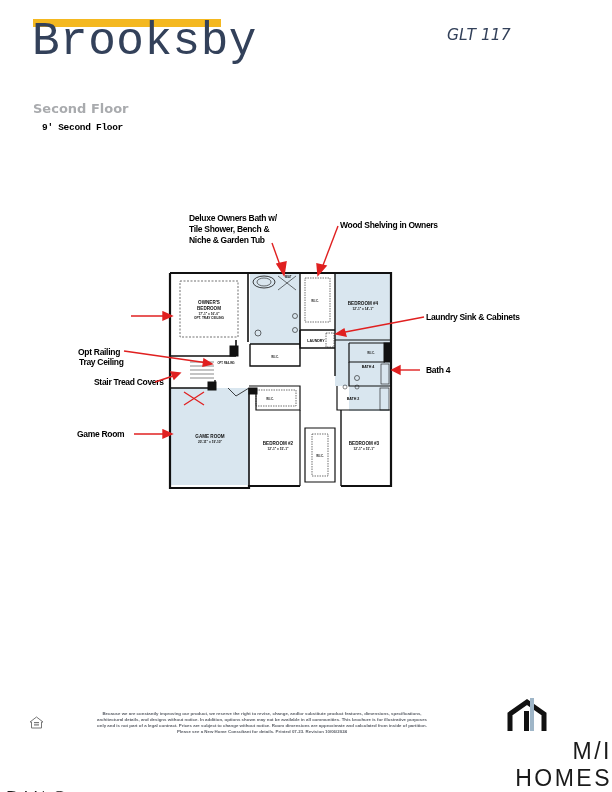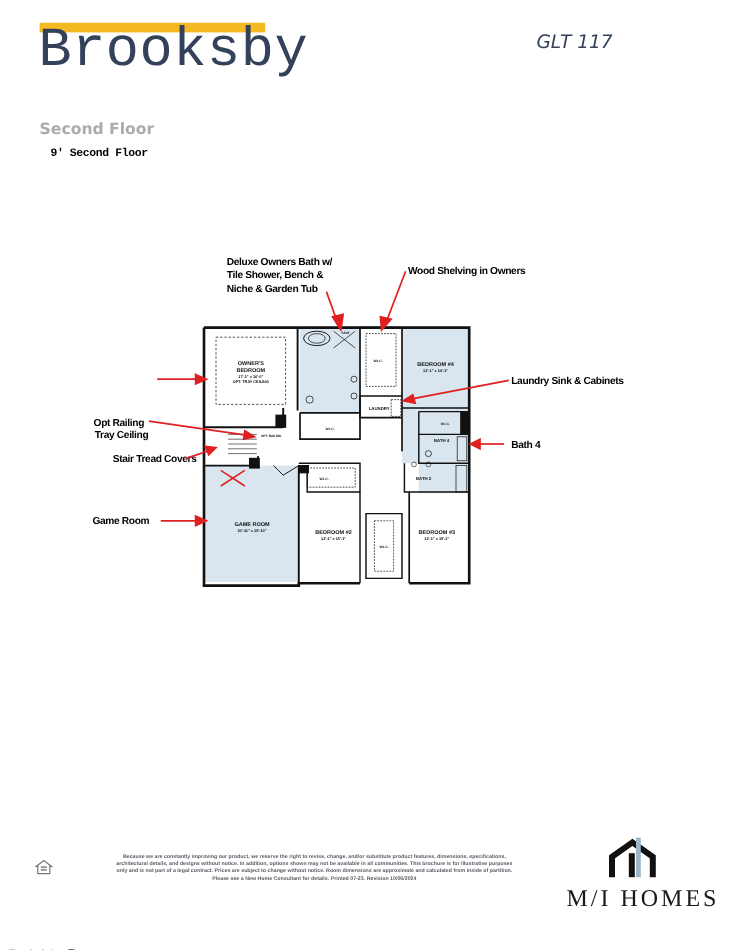--- a/index.html
+++ b/index.html
@@ -18,21 +18,21 @@
 
     .floorplan { position: absolute; left: 0; top: 0; width: 612px; height: 792px; pointer-events: none; }
     .fp-label { font-family: "Liberation Sans", sans-serif; font-weight: bold; fill: #111; }
 
     .disclaimer { position: absolute; left: 94px; top: 711px; width: 336px; font-size: 4.4px; line-height: 6px; text-align: center; color: #5a5e66; font-weight: bold; font-family: "Liberation Sans", sans-serif; }
 
     .eho-icon { position: absolute; left: 29px; top: 716px; width: 15px; height: 14px; }
     .dmls { position: absolute; left: 5px; top: 742px; font-size: 21px; color: #1a1a1a; font-family: "DejaVu Sans", sans-serif; letter-spacing: 0.5px; font-weight: 300; margin-top: 46px; }
 
     .mi-logo { position: absolute; left: 506px; top: 697px; width: 44px; height: 36px; }
-    .mi-text { position: absolute; left: 472px; top: 738px; font-size: 20px; color: #1a1a1a; letter-spacing: 2.5px; font-family: Liberation Serif, serif; }
+    .mi-text { position: absolute; left: 472px; top: 738px; font-size: 23px; color: #1a1a1a; letter-spacing: 2.5px; font-family: Liberation Sans, sans-serif; text-align: right; }
   </style>
 </head>
 <body>
 
 <div class="accent-bar"></div>
 <div class="title">Brooksby</div>
 <div class="subtitle">Second Floor</div>
 <div class="floor-note">9' Second Floor</div>
 
 <div class="info-block">

